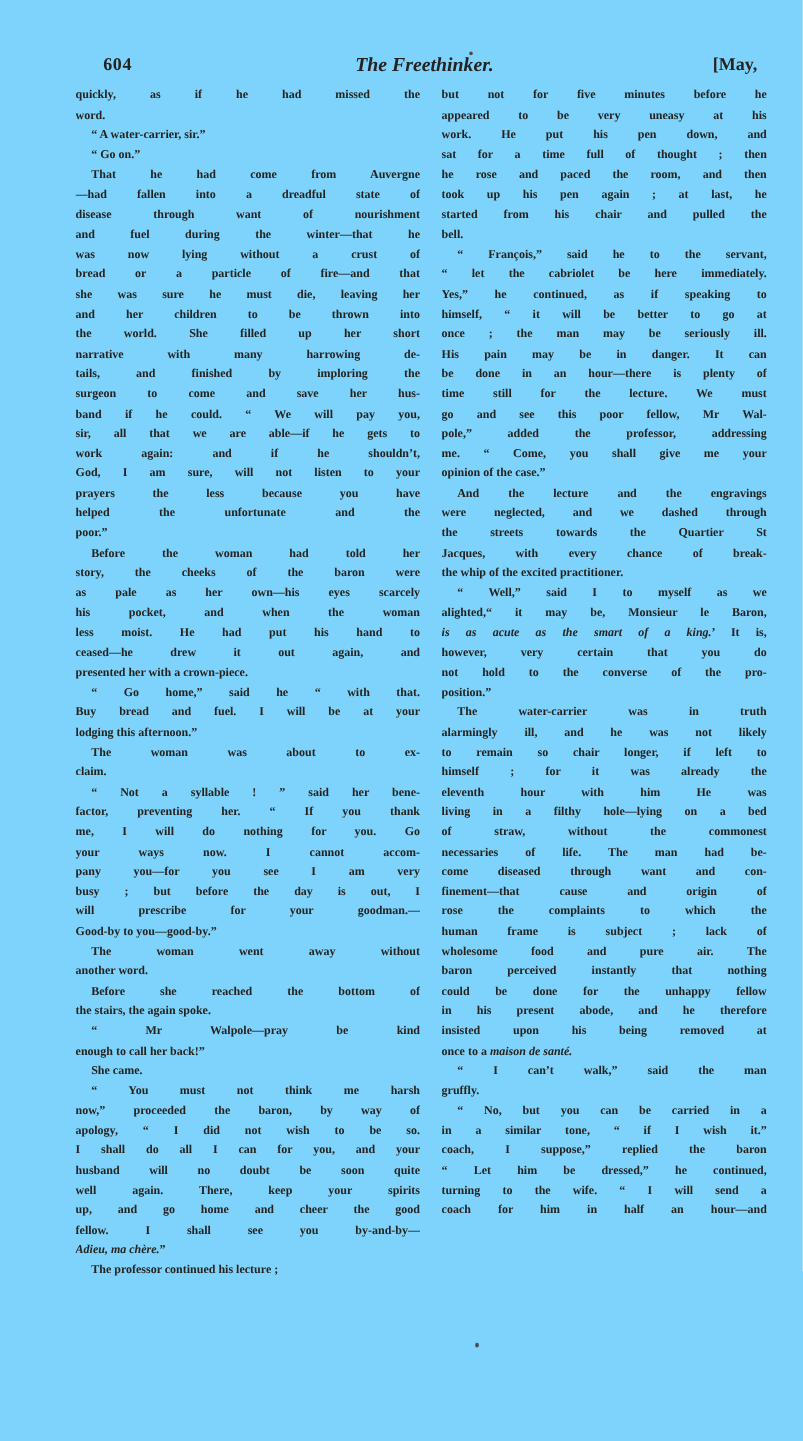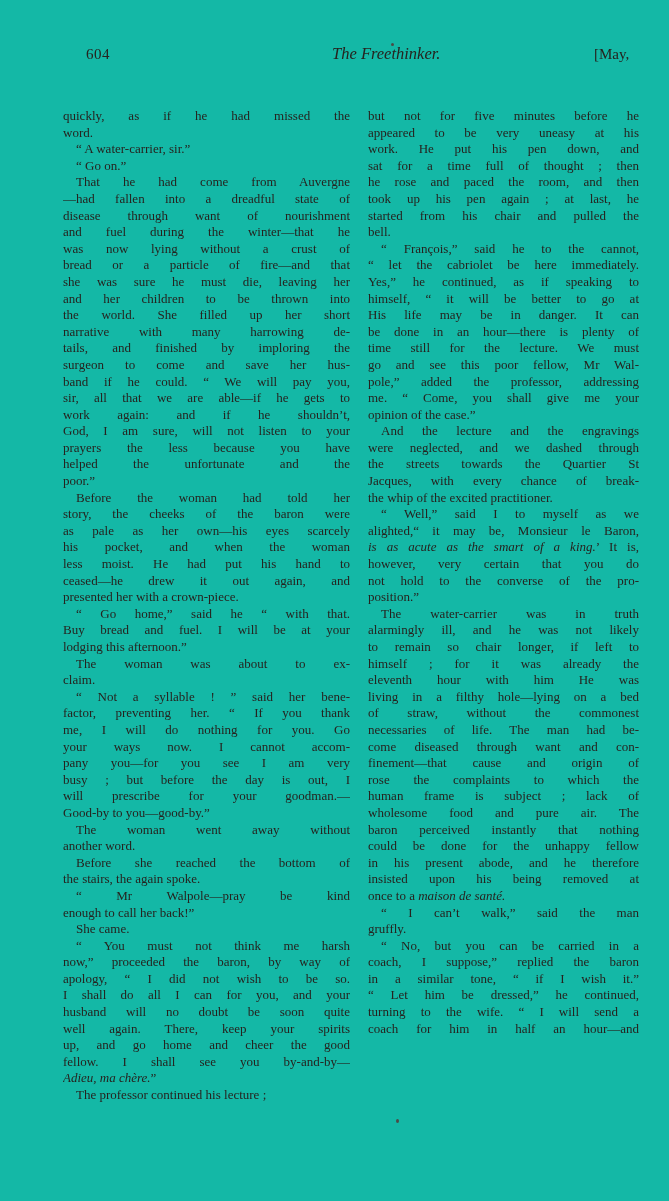--- a/index.html
+++ b/index.html
@@ -1,30 +1,31 @@
 <!DOCTYPE html>
 <html><head>
 <meta charset="utf-8">
 <style>
   html,body{margin:0;padding:0;background:#fcfcfa;}
   .page{
     position:relative;
     width:669px;height:1201px;
-    background:#14b8a6;
+    background:#7dd3fc;
     color:#26231f;
     font-family:"Liberation Serif","DejaVu Serif",serif;
     overflow:hidden;
+    font-weight:bold;
   }
   
   .header{position:absolute;left:0;top:0;width:669px;height:70px;}
   .pnum{position:absolute;left:86px;top:46px;font-size:15px;letter-spacing:0.5px;}
-  .ptitle{position:absolute;left:296px;top:44px;font-size:16.5px;font-style:italic;margin-left:36px;}
+  .ptitle{position:absolute;left:296px;top:44px;font-size:16.5px;font-style:italic;}
   .pdate{position:absolute;left:594px;top:46px;font-size:15px;text-align:center;}
   
-  .col{position:absolute;top:72px;font-size:13px;margin-top:36px;}
+  .col{position:absolute;top:72px;font-size:10px;}
   .col.left{left:63px;width:287px;}
   .col.right{left:368px;width:271px;}
   .line{
     height:16.6px;line-height:16.6px;
     text-align:justify;text-align-last:justify;-moz-text-align-last:justify;
     text-justify:inter-word;
     overflow:hidden;white-space:normal;
   }
   .line.pend{text-align-last:left;-moz-text-align-last:left;}
   .line.indent{text-indent:13px;}
@@ -108,25 +109,26 @@
     </div>
   <div class="col right">
       <div class="line"><span>but not for five minutes before he</span></div>
       <div class="line"><span>appeared to be very uneasy at his</span></div>
       <div class="line"><span>work. He put his pen down, and</span></div>
       <div class="line"><span>sat for a time full of thought ; then</span></div>
       <div class="line"><span>he rose and paced the room, and then</span></div>
       <div class="line"><span>took up his pen again ; at last, he</span></div>
       <div class="line"><span>started from his chair and pulled the</span></div>
       <div class="line pend"><span>bell.</span></div>
-      <div class="line indent"><span>“ François,” said he to the cannot,</span></div>
+      <div class="line indent"><span>“ François,” said he to the servant,</span></div>
       <div class="line"><span>“ let the cabriolet be here immediately.</span></div>
       <div class="line"><span>Yes,” he continued, as if speaking to</span></div>
       <div class="line"><span>himself, “ it will be better to go at</span></div>
-      <div class="line"><span>His life may be in danger. It can</span></div>
+      <div class="line"><span>once ; the man may be seriously ill.</span></div>
+      <div class="line"><span>His pain may be in danger. It can</span></div>
       <div class="line"><span>be done in an hour—there is plenty of</span></div>
       <div class="line"><span>time still for the lecture. We must</span></div>
       <div class="line"><span>go and see this poor fellow, Mr Wal-</span></div>
       <div class="line"><span>pole,” added the professor, addressing</span></div>
       <div class="line"><span>me. “ Come, you shall give me your</span></div>
       <div class="line pend"><span>opinion of the case.”</span></div>
       <div class="line indent"><span>And the lecture and the engravings</span></div>
       <div class="line"><span>were neglected, and we dashed through</span></div>
       <div class="line"><span>the streets towards the Quartier St</span></div>
       <div class="line"><span>Jacques, with every chance of break-</span></div>
@@ -151,22 +153,22 @@
       <div class="line"><span>human frame is subject ; lack of</span></div>
       <div class="line"><span>wholesome food and pure air. The</span></div>
       <div class="line"><span>baron perceived instantly that nothing</span></div>
       <div class="line"><span>could be done for the unhappy fellow</span></div>
       <div class="line"><span>in his present abode, and he therefore</span></div>
       <div class="line"><span>insisted upon his being removed at</span></div>
       <div class="line pend"><span>once to a </span><span class="it">maison de santé.</span></div>
       <div class="line indent"><span>“ I can’t walk,” said the man</span></div>
       <div class="line pend"><span>gruffly.</span></div>
       <div class="line indent"><span>“ No, but you can be carried in a</span></div>
+      <div class="line"><span>in a similar tone, “ if I wish it.”</span></div>
       <div class="line"><span>coach, I suppose,” replied the baron</span></div>
-      <div class="line"><span>in a similar tone, “ if I wish it.”</span></div>
       <div class="line"><span>“ Let him be dressed,” he continued,</span></div>
       <div class="line"><span>turning to the wife. “ I will send a</span></div>
       <div class="line"><span>coach for him in half an hour—and</span></div>
     </div>
 
   <span class="speck s1"></span>
   <span class="speck s2"></span>
 </div>
 
 </body></html>

